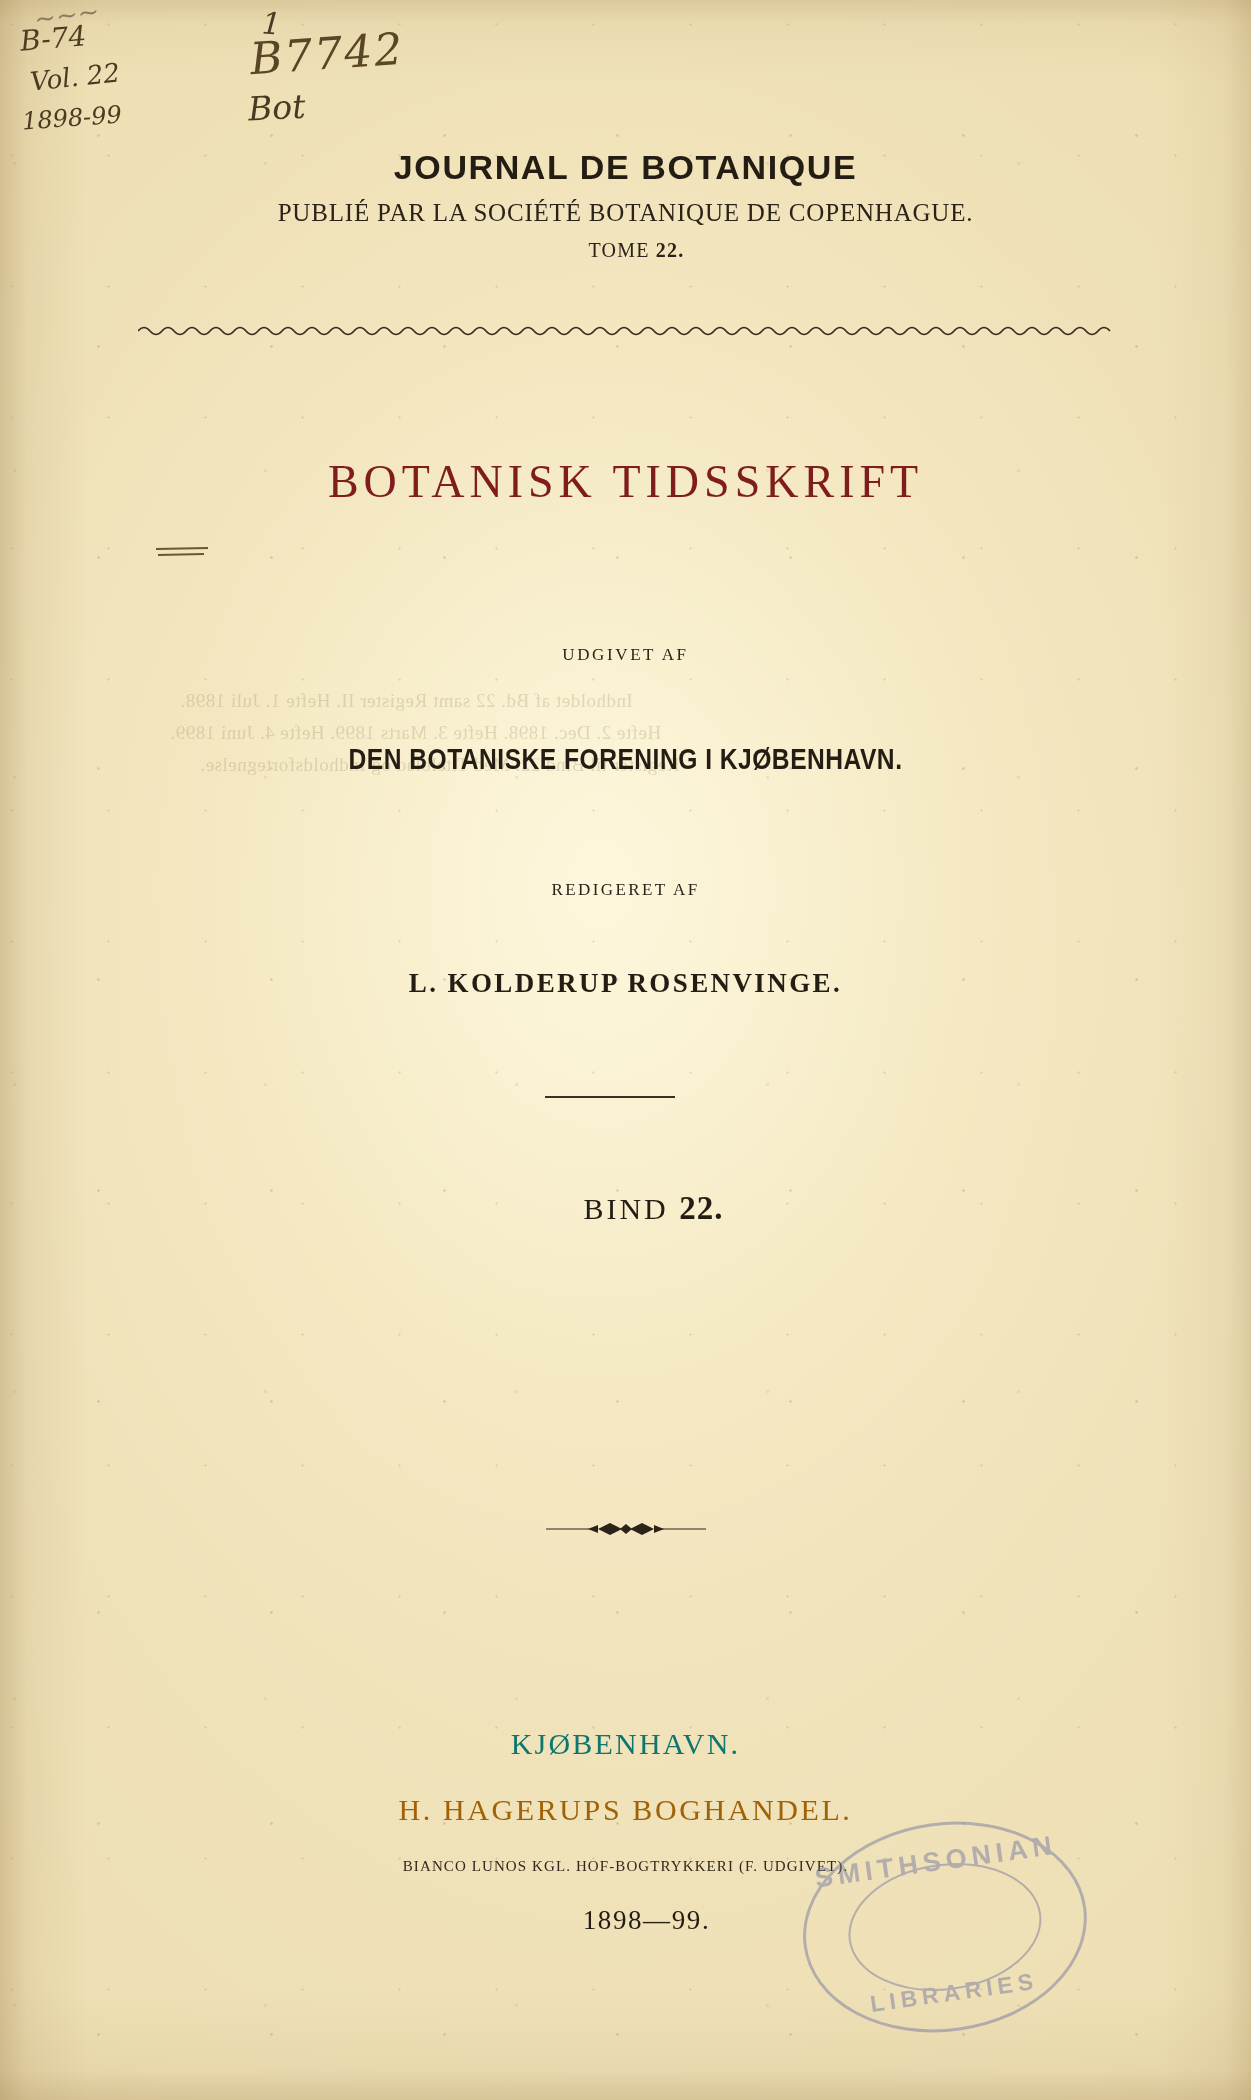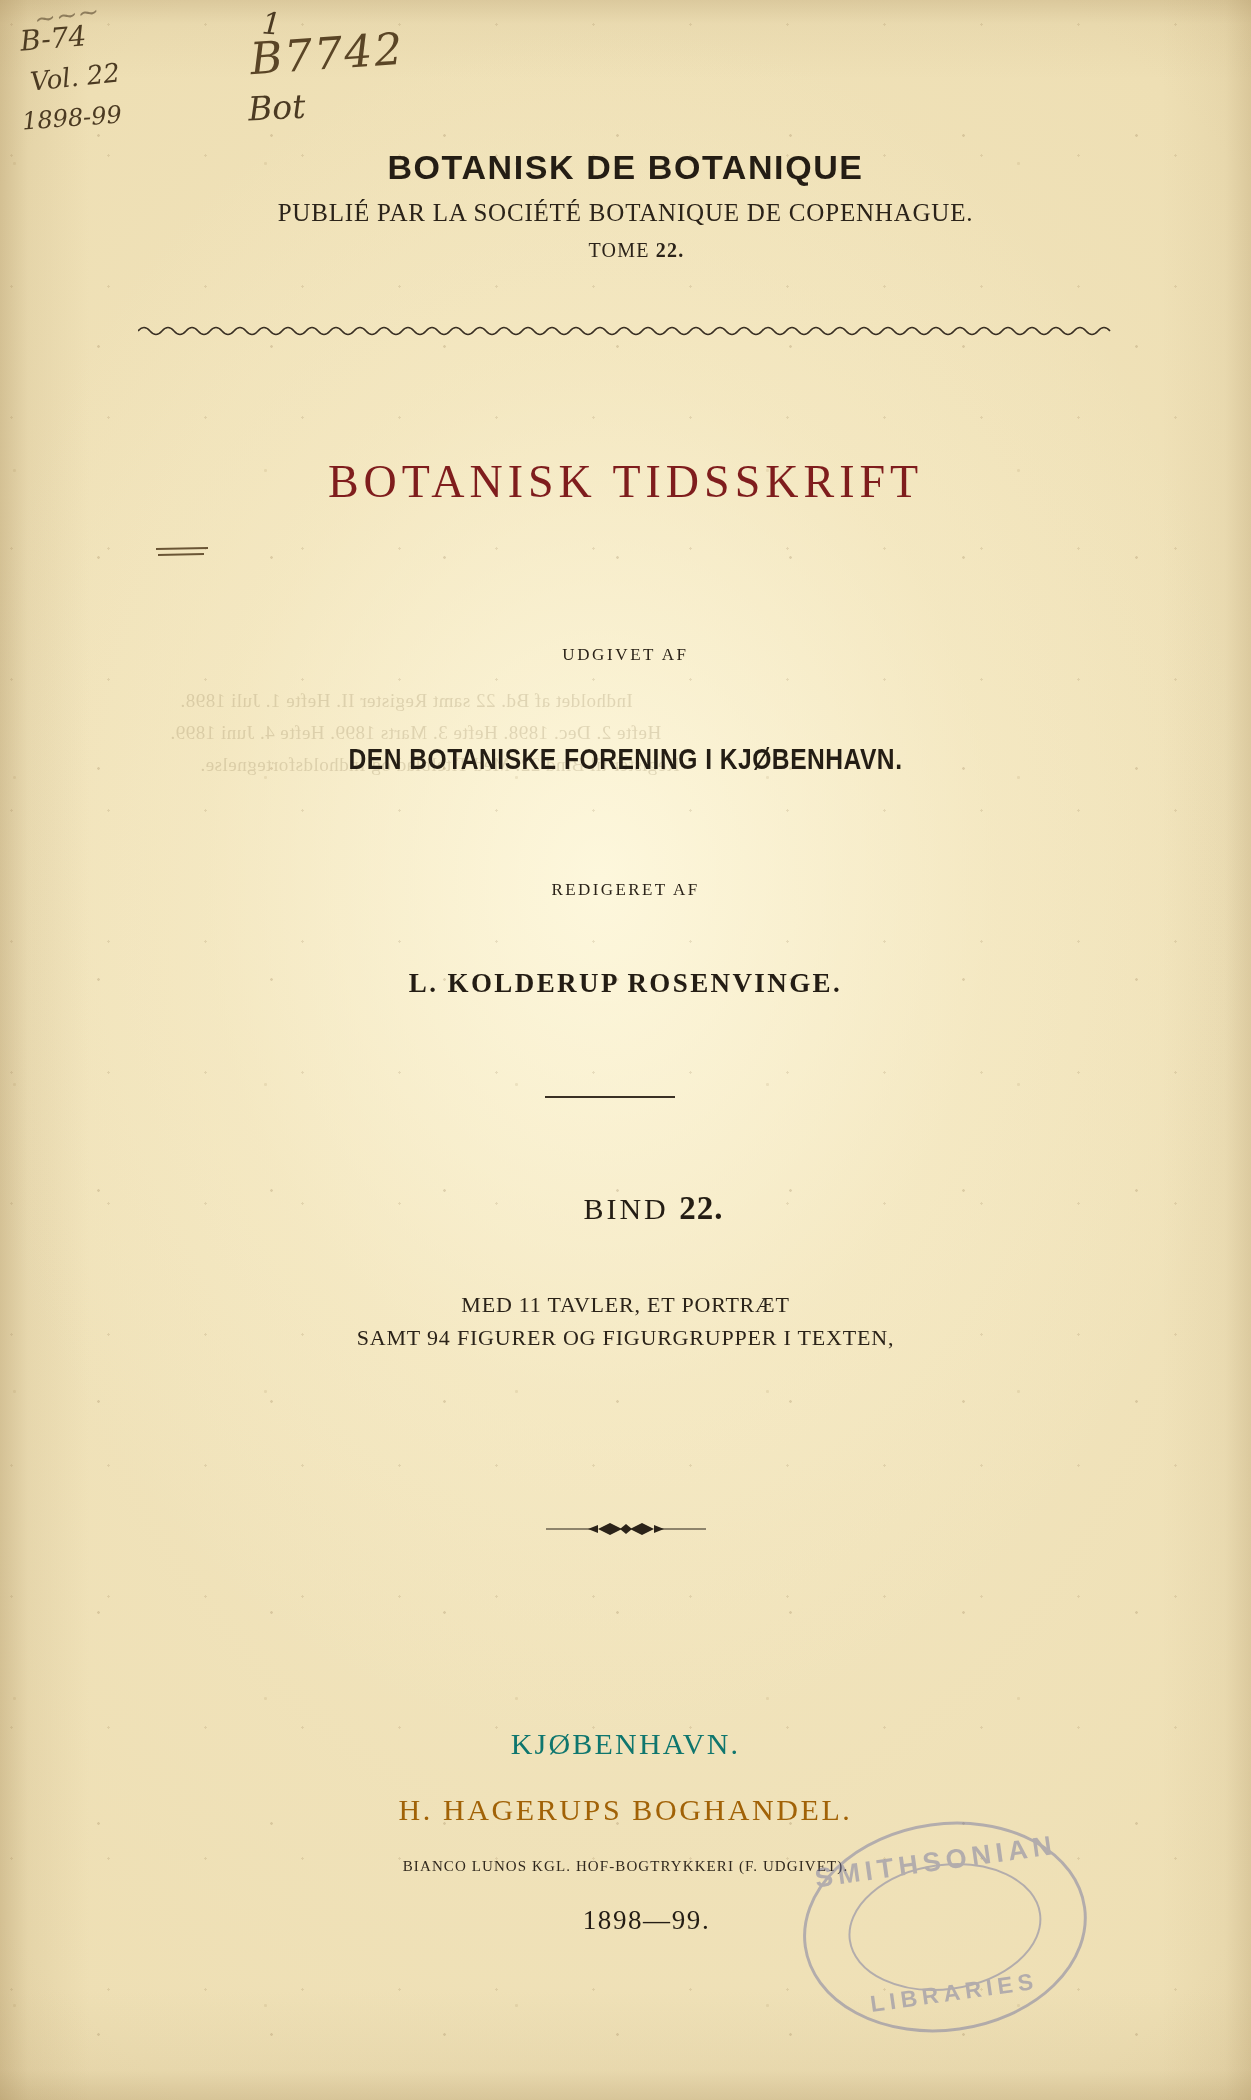--- a/index.html
+++ b/index.html
@@ -332,21 +332,21 @@
 
   <div class="handwriting hw-smudge">~~~</div>
   <div class="handwriting hw-b74">B-74</div>
   <div class="handwriting hw-vol">Vol. 22</div>
   <div class="handwriting hw-year">1898-99</div>
   <div class="handwriting hw-tick">1</div>
   <div class="handwriting hw-call">B7742</div>
   <div class="handwriting hw-bot">Bot</div>
 
   <div class="journal-head">
-    <div class="journal-title">BOTANISK DE BOTANIQUE</div>
+    <div class="journal-title">JOURNAL DE BOTANIQUE</div>
     <div class="journal-sub">PUBLIÉ PAR LA SOCIÉTÉ BOTANIQUE DE COPENHAGUE.</div>
     <div class="journal-tome">
       <span>TOME</span>
       <b>22.</b>
     </div>
   </div>
 
   <svg class="wavy-rule" viewBox="0 0 975 18" preserveAspectRatio="none">
     <path d="M0,9 Q6,2 12,9 T24,9 T36,9 T48,9 T60,9 T72,9 T84,9 T96,9 T108,9 T120,9 T132,9 T144,9 T156,9 T168,9 T180,9 T192,9 T204,9 T216,9 T228,9 T240,9 T252,9 T264,9 T276,9 T288,9 T300,9 T312,9 T324,9 T336,9 T348,9 T360,9 T372,9 T384,9 T396,9 T408,9 T420,9 T432,9 T444,9 T456,9 T468,9 T480,9 T492,9 T504,9 T516,9 T528,9 T540,9 T552,9 T564,9 T576,9 T588,9 T600,9 T612,9 T624,9 T636,9 T648,9 T660,9 T672,9 T684,9 T696,9 T708,9 T720,9 T732,9 T744,9 T756,9 T768,9 T780,9 T792,9 T804,9 T816,9 T828,9 T840,9 T852,9 T864,9 T876,9 T888,9 T900,9 T912,9 T924,9 T936,9 T948,9 T960,9 T972,9" fill="none" stroke="#3a3024" stroke-width="1.6"></path>
   </svg>
@@ -362,24 +362,20 @@
   <div class="redigeret">REDIGERET AF</div>
   <div class="editor">L. KOLDERUP ROSENVINGE.</div>
 
   <div class="short-rule"></div>
 
   <div class="bind">
     <span>BIND</span>
     <b>22.</b>
   </div>
 
-  <div class="plates">
-    <div>MED 11 TAVLER, ET PORTRÆT</div>
-    <div>SAMT 94 FIGURER OG FIGURGRUPPER I TEXTEN,</div>
-  </div>
 
   <div class="ornament">
     <svg width="180" height="22" viewBox="0 0 180 22">
       <path d="M10,11 L62,11" stroke="#2b2319" stroke-width="1.2" fill="none"></path>
       <path d="M118,11 L170,11" stroke="#2b2319" stroke-width="1.2" fill="none"></path>
       <path d="M62,11 L74,5 L86,11 L74,17 Z" fill="#2b2319"></path>
       <path d="M94,11 L106,5 L118,11 L106,17 Z" fill="#2b2319"></path>
       <path d="M84,11 L90,6 L96,11 L90,16 Z" fill="#2b2319"></path>
       <path d="M52,11 L62,7 L62,15 Z" fill="#2b2319"></path>
       <path d="M128,11 L118,7 L118,15 Z" fill="#2b2319"></path>

